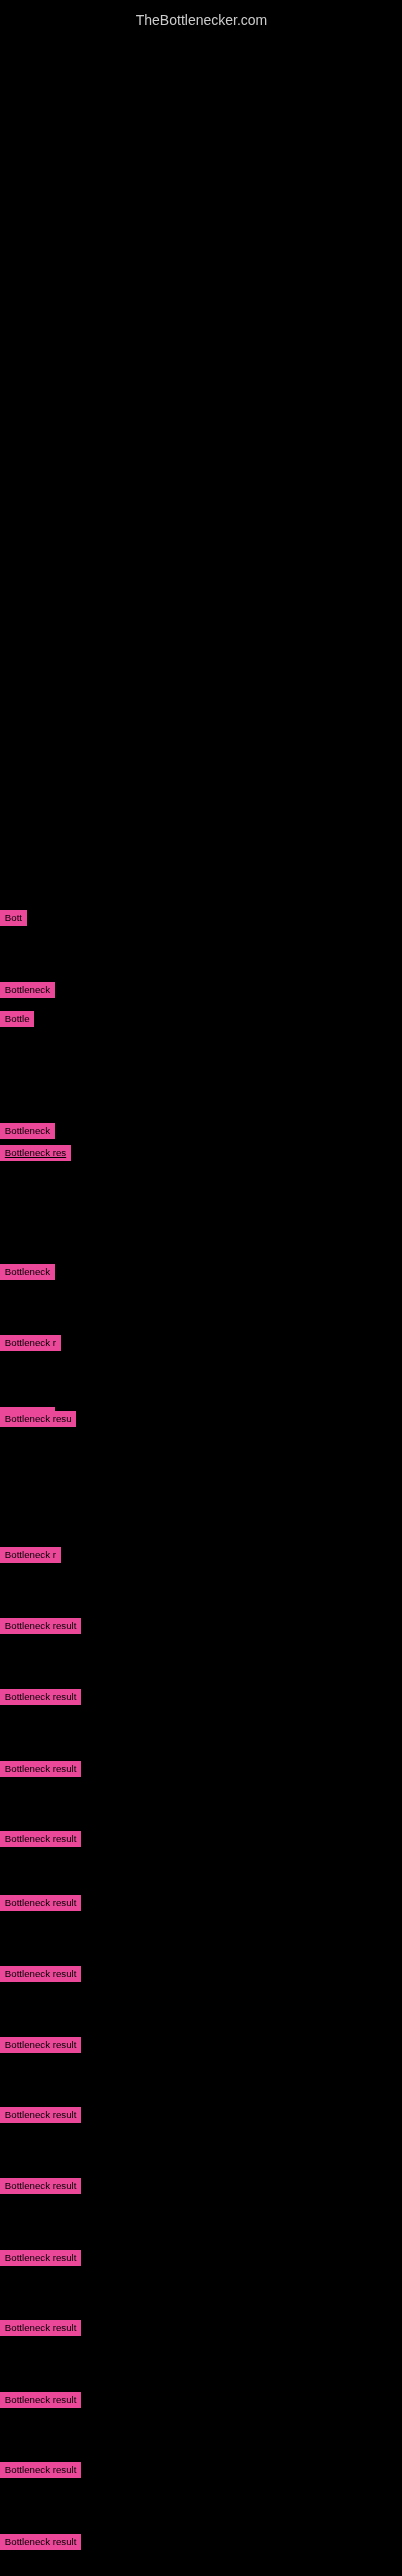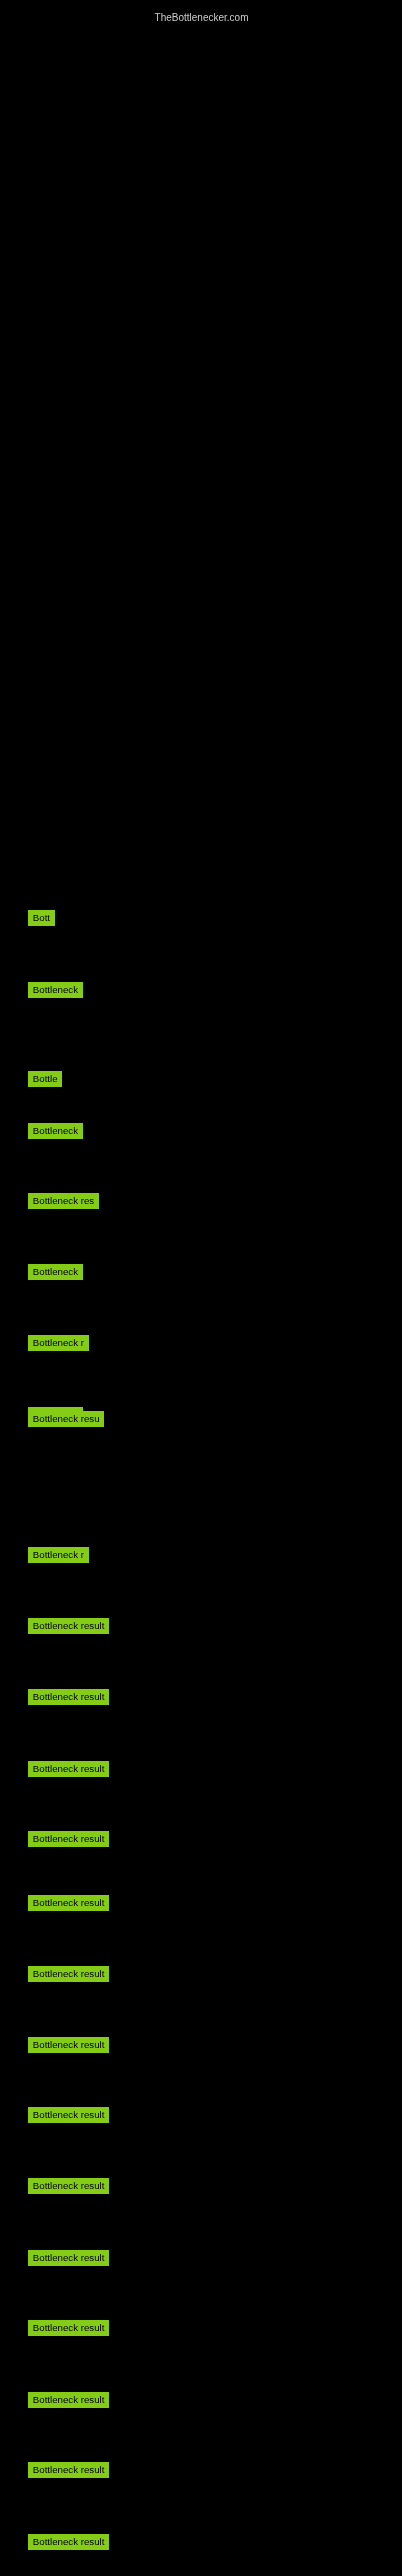--- a/index.html
+++ b/index.html
@@ -12,53 +12,52 @@
       background-color: #000;
       width: 403px;
       min-height: 2576px;
       font-family: Arial, sans-serif;
       position: relative;
     }
 
     .site-title {
       color: #ccc;
       text-align: center;
-      font-size: 10px;
+      font-size: 14px;
       padding: 8px 0 4px 0;
       position: absolute;
       top: 4px;
       left: 50%;
       transform: translateX(-50%);
       white-space: nowrap;
     }
 
     .bottleneck-label {
-      background-color: #84cc16;
+      background-color: #ec4899;
       color: #000;
       font-size: 9.7px;
       padding: 2.4px 4.8px;
       display: inline-block;
       position: absolute;
       left: 0;
       white-space: nowrap;
       overflow: hidden;
-      margin-left: 28px;
     }
   </style>
 </head>
 <body>
 
 <span class="site-title">TheBottlenecker.com</span>
 
 <div id="labels-container">
     <div class="bottleneck-label" style="top: 910px; max-width: 31px;">Bott</div>
     <div class="bottleneck-label" style="top: 982px; max-width: 56px;">Bottleneck</div>
-    <div class="bottleneck-label" style="top: 1071px; max-width: 39px;">Bottle</div>
+    <div class="bottleneck-label" style="top: 1011px; max-width: 39px;">Bottle</div>
     <div class="bottleneck-label" style="top: 1123px; max-width: 59px;">Bottleneck</div>
-    <div class="bottleneck-label" style="top: 1193px; max-width: 85px;">Bottleneck res</div>
+    <div class="bottleneck-label" style="top: 1145px; max-width: 85px; text-decoration: underline;">Bottleneck res</div>
     <div class="bottleneck-label" style="top: 1264px; max-width: 60px;">Bottleneck</div>
     <div class="bottleneck-label" style="top: 1335px; max-width: 71px;">Bottleneck r</div>
     <div class="bottleneck-label" style="top: 1407px; max-width: 61px;">Bottleneck</div>
     <div class="bottleneck-label" style="top: 1411px; max-width: 90px;">Bottleneck resu</div>
     <div class="bottleneck-label" style="top: 1547px; max-width: 72px;">Bottleneck r</div>
     <div class="bottleneck-label" style="top: 1618px; max-width: 103px;">Bottleneck result</div>
     <div class="bottleneck-label" style="top: 1689px; max-width: 105px;">Bottleneck result</div>
     <div class="bottleneck-label" style="top: 1761px; max-width: 106px;">Bottleneck result</div>
     <div class="bottleneck-label" style="top: 1831px; max-width: 108px;">Bottleneck result</div>
     <div class="bottleneck-label" style="top: 1895px; max-width: 144px;">Bottleneck result</div>

